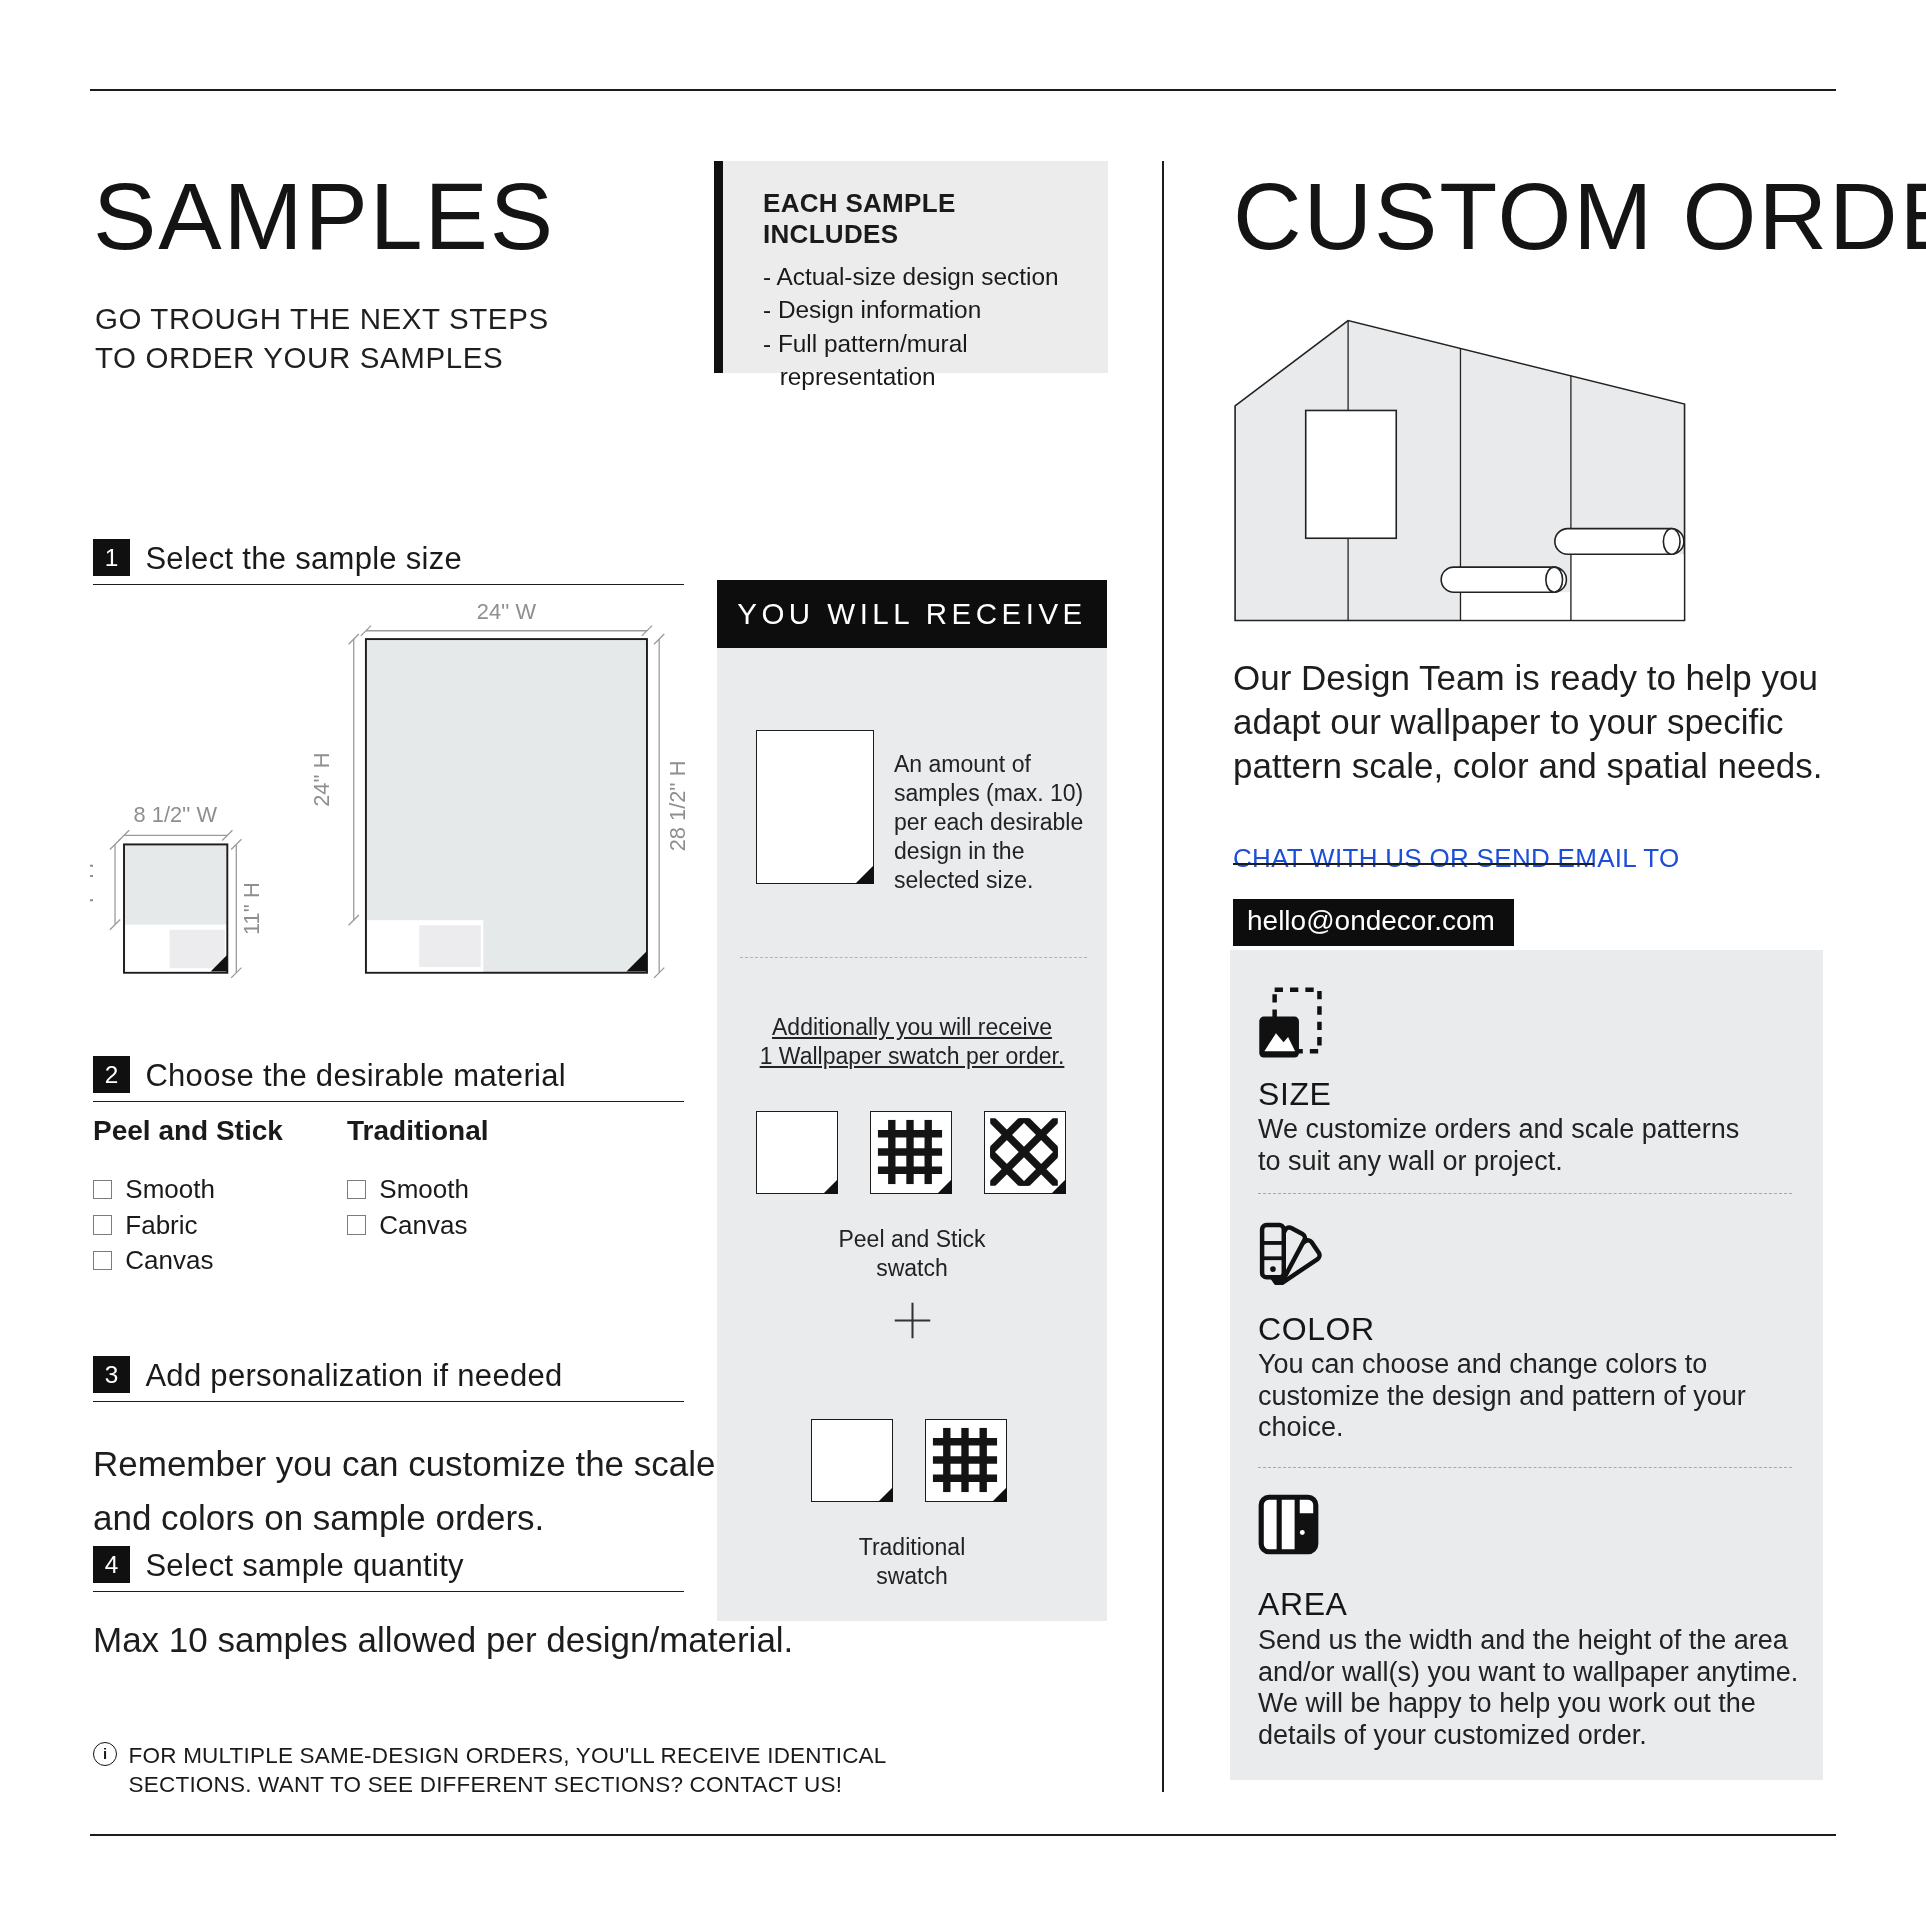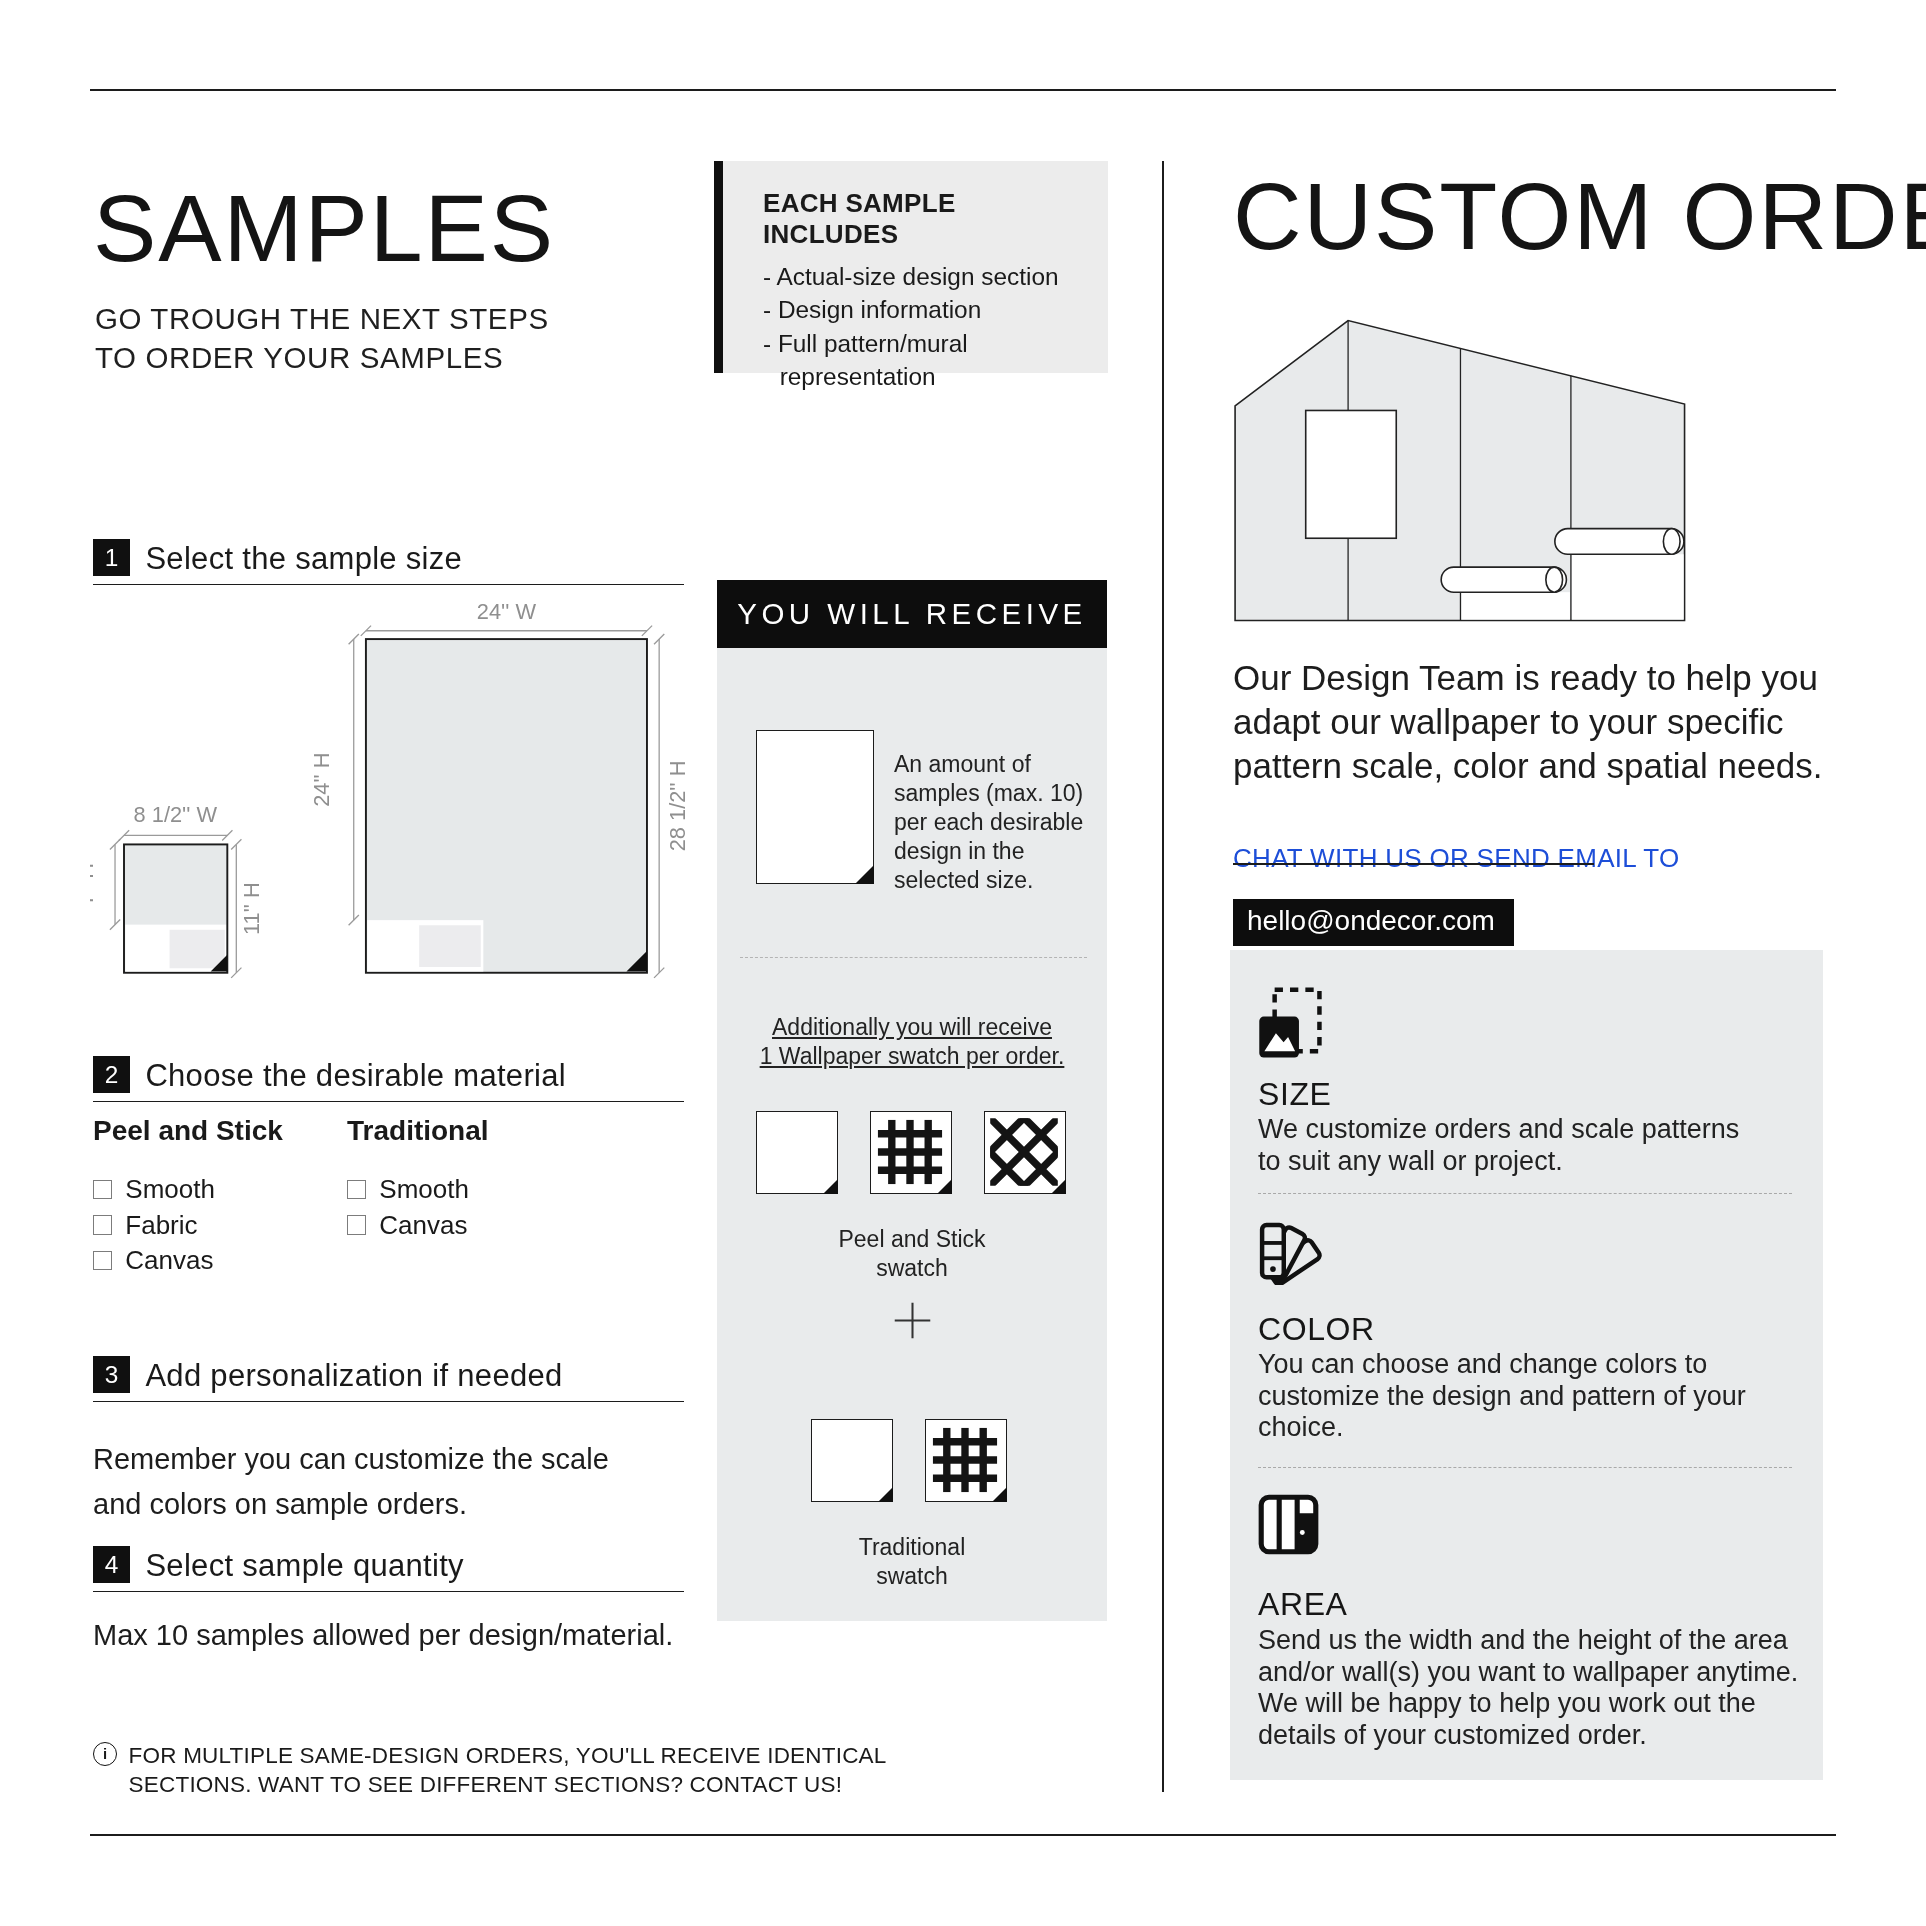--- a/index.html
+++ b/index.html
@@ -27,21 +27,21 @@
          display:flex;align-items:center;justify-content:center;flex:0 0 auto;}
   .step .lbl{font-size:31px;line-height:39px;letter-spacing:0.3px;white-space:nowrap;}
 
   
   .matcol{position:absolute;top:1115px;}
   .matcol h4{margin:0 0 29.5px 0;font-size:28px;font-weight:700;}
   .opt{display:flex;align-items:center;gap:13px;height:26px;margin-bottom:9.6px;}
   .cbox{width:17.3px;height:17.3px;border:1.9px solid #7c7c7c;flex:0 0 auto;}
   .opt .olbl{font-size:26px;}
 
-  .para{font-size:29px;line-height:1.55;color:#1d1d1d;}
+  .para{font-size:35px;line-height:1.55;color:#1d1d1d;}
   .footnote{position:absolute;left:93px;top:1741px;display:flex;gap:11.6px;}
   .info-circle{width:22px;height:22px;border:1.9px solid #111;border-radius:50%;
                display:flex;align-items:center;justify-content:center;
                font-size:14.8px;font-weight:700;margin-top:1.3px;flex:0 0 auto;}
   .footnote .ftext{font-size:22.5px;line-height:1.3;letter-spacing:0.2px;}
 
   
   .recv-bar{left:717px;top:580px;width:390px;height:68px;background:#0d0d0d;color:#fff;
             display:flex;align-items:center;justify-content:center;font-size:29.5px;letter-spacing:4.5px;}
   .recv-panel{left:717px;top:648px;width:390px;height:973px;background:#e9ebec;}
@@ -70,21 +70,21 @@
 </head>
 <body>
 
 <div id="canvas">
 
   <div class="rule" style="left:90px;top:89px;width:1746px;"></div>
   <div class="rule" style="left:90px;top:1834px;width:1746px;"></div>
 
   <div class="vrule" style="left:1162px;top:161px;height:1631px;"></div>
 
-  <div class="abs big-title" style="left:93px;top:174px;">SAMPLES</div>
+  <div class="abs big-title" style="left:93px;top:162px;">SAMPLES</div>
 
   <div class="abs subtitle" style="left:95px;top:300px;">
     <div>GO TROUGH THE NEXT STEPS</div>
     <div>TO ORDER YOUR SAMPLES</div>
   </div>
 
   <div class="abs includes">
     <h3>EACH SAMPLE INCLUDES</h3>
     <div class="item">- Actual-size design section</div>
     <div class="item">- Design information</div>

